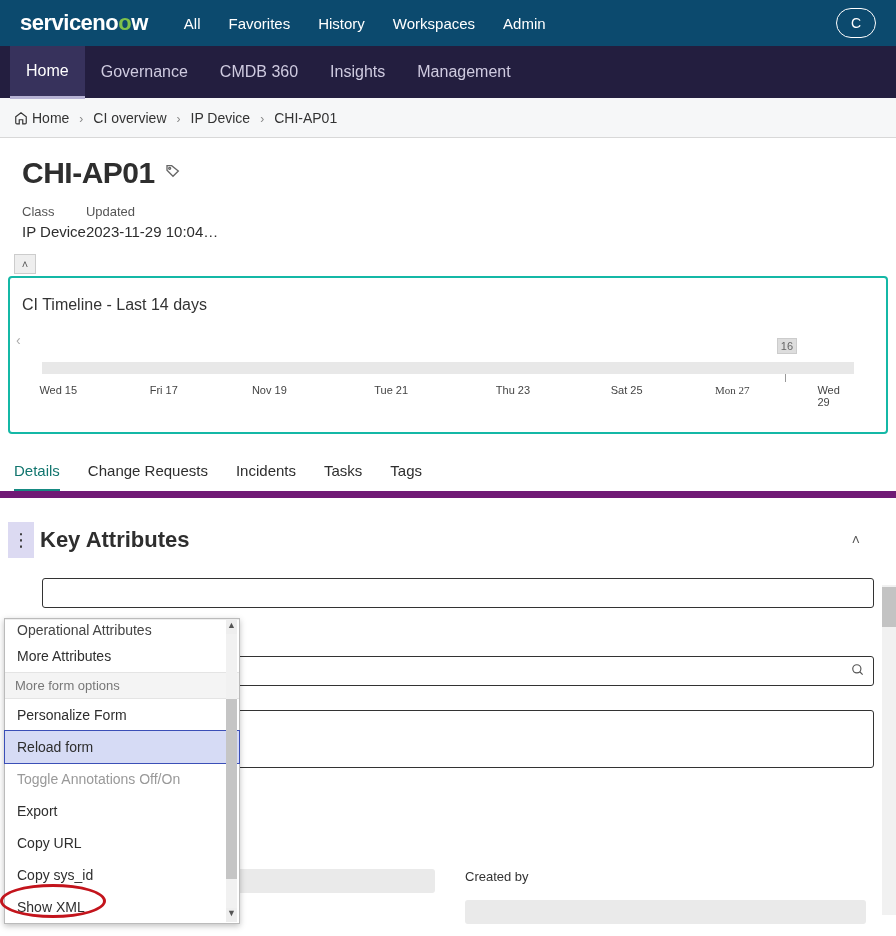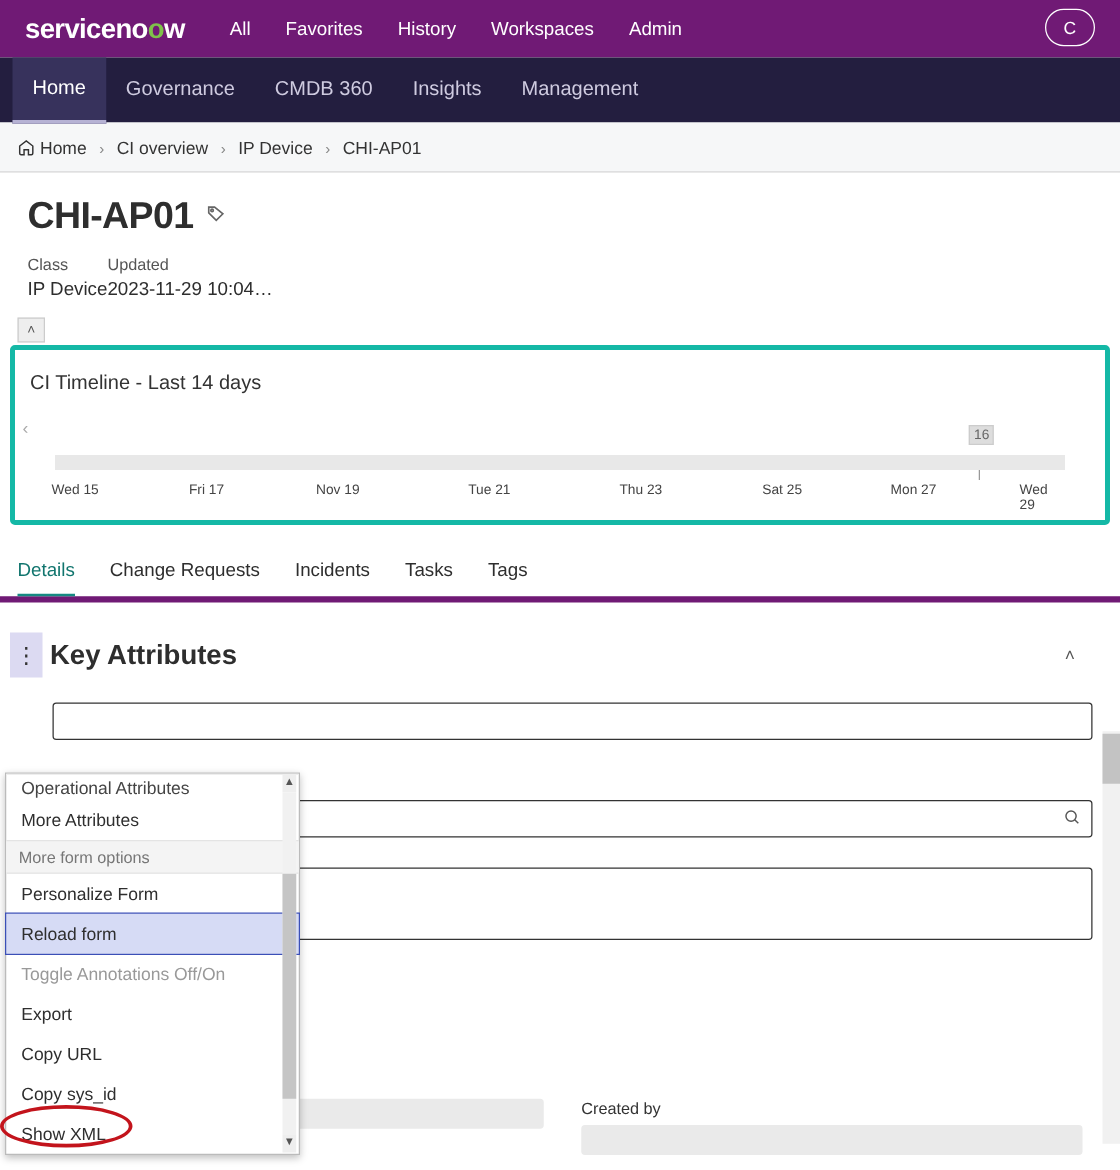--- a/index.html
+++ b/index.html
@@ -1,49 +1,49 @@
 <!DOCTYPE html>
 <html><head>
 <meta charset="utf-8">
 <style>
 * { margin:0; padding:0; box-sizing:border-box; font-family:Arial,Helvetica,sans-serif; }
 body { width:896px; height:936px; overflow:hidden; background:#fff; color:#2e2e2e; position:relative;}
-.top-bar { background:#701a75; height:46px; display:flex; align-items:center; padding:0 20px; color:#fff; }
+.top-bar { background:#0c4a6e; height:46px; display:flex; align-items:center; padding:0 20px; color:#fff; }
 .logo { font-weight:bold; font-size:22px; letter-spacing:-0.5px; }
 .logo .o { color:#7fc24a; }
 .top-nav { display:flex; gap:28px; margin-left:36px; font-size:15px; }
 .top-nav span { cursor:pointer; }
 .top-right { margin-left:auto; }
 .btn-c { border:1px solid #fff; border-radius:18px; padding:6px 14px; font-size:14px; color:#fff;}
 .sub-bar { background:#231e3f; height:52px; display:flex; align-items:center; padding:0 10px; color:#cfcbe0; font-size:16px;}
 .sub-bar .tab { padding:16px 16px; cursor:pointer; }
 .sub-bar .tab.active { background:#37325c; color:#fff; border-bottom:3px solid #b6b2d4;}
 .crumbs { background:#f6f7f8; border-bottom:1px solid #d8d8d8; height:40px; display:flex; align-items:center; padding:0 14px; font-size:14px; color:#333;}
 .crumbs .sep { margin:0 10px; color:#888; font-size:12px;}
 .crumbs svg{width:14px;height:14px;margin-right:4px;}
 .page-head { padding:18px 22px 14px 22px; }
 .title-row{display:flex;align-items:center;gap:10px;}
 .page-head h1 { font-size:30px; font-weight:700; letter-spacing:-0.5px;}
 .tag-icon { color:#666; }
 .meta { display:flex; margin-top:14px; font-size:14px;}
 .meta .lbl { color:#555; font-size:13px; display:block; margin-bottom:4px;}
 .meta .val {font-size:15px;}
 .collapse-chip{width:22px;height:20px;background:#eee;border:1px solid #ccc;display:flex;align-items:center;justify-content:center;font-size:11px;color:#555;margin-left:14px;}
-.timeline-card{border:4px solid #14b8a6;border-radius:4px;margin:2px 8px 0 8px;padding:18px 12px 14px 12px; position:relative;}
+.timeline-card{border:2px solid #14b8a6;border-radius:4px;margin:2px 8px 0 8px;padding:18px 12px 32px 12px; position:relative;}
 .timeline-card h3{font-size:16px;font-weight:400;color:#333;margin-bottom:24px;}
 .tl-track{position:relative;height:46px;margin:0 20px;}
 .tl-bar{position:absolute;top:24px;left:0;right:0;height:12px;background:#e8e8e8;}
 .tl-mark{position:absolute;top:0;background:#ddd;color:#666;font-size:11px;padding:1px 3px;border:1px solid #ccc;}
 .tl-tick{position:absolute;top:36px;width:1px;height:8px;background:#999;}
 .tl-dates{position:relative;height:16px;margin:0 20px;font-size:11px;color:#444;}
 .tl-dates span{position:absolute;transform:translateX(-50%);}
 .tl-arrow{position:absolute;top:54px;left:6px;color:#aaa;font-size:14px;}
 .show-legend{margin-top:18px;font-size:13px;font-weight:600;color:#333;cursor:pointer;}
 .show-legend .caret{font-size:10px;margin-left:4px;}
-.tabs-row{border-bottom:5px solid #701a75;display:flex;gap:28px;padding:0 14px;margin-top:18px;font-size:15px;}
+.tabs-row{border-bottom:7px solid #701a75;display:flex;gap:28px;padding:0 14px;margin-top:18px;font-size:15px;}
 .tabs-row .dt{padding:10px 0;cursor:pointer;}
 .tabs-row .dt.active{color:#11756e;border-bottom:2px solid #168a82;font-weight:500;}
 .section{margin:24px 6px 0 8px;position:relative;}
 .section-head{display:flex;align-items:center;}
 .more-btn{width:26px;height:36px;background:#dcdaf2;display:flex;align-items:center;justify-content:center;font-size:18px;color:#333;cursor:pointer;}
 .section-head h2{font-size:22px;font-weight:700;margin-left:6px;}
 .caret-up{margin-left:auto;margin-right:30px;font-size:14px;color:#555;cursor:pointer;}
 .fields{margin:20px 16px 0 34px;}
 .field-box{width:100%;height:30px;border:1px solid #333;border-radius:3px;position:relative;}
 .field-tall{height:58px;resize:vertical;}
@@ -57,21 +57,21 @@
 .menu .mi.sel{background:#d6dbf5;outline:1px solid #3b4fb7;}
 .menu .mi.cut{color:#444;border-top:1px solid #eee;}
 .menu .arrow{position:absolute;right:2px;width:11px;background:#eee;display:flex;flex-direction:column;justify-content:space-between;align-items:center;font-size:9px;color:#555;}
 .menu .arrow.up{top:1px;height:14px;}
 .menu .arrow.dn{bottom:1px;height:14px;}
 .menu .track{position:absolute;right:2px;top:15px;bottom:15px;width:11px;background:#f1f1f1;}
 .menu .thumb{position:absolute;right:2px;top:80px;width:11px;height:180px;background:#c5c5c5;}
 .circle-ann{position:absolute;left:0px;top:884px;width:106px;height:34px;border:3px solid #c3141c;border-radius:50%;pointer-events:none;}
 .bottom-row{position:absolute;left:34px;bottom:12px;right:30px;display:flex;gap:30px;}
 .bot-col{flex:1;}
-.bot-col .lbl{font-size:13px;color:#333;margin-bottom:6px;display:block;}
+.bot-col .lbl{font-size:13px;color:#333;margin-bottom:16px;display:block;}
 .disabled-box{height:24px;background:#eaeaea;border-radius:3px;}
 </style>
 </head>
 <body>
 
 <div class="top-bar">
   <span class="logo"><span>serviceno</span><span class="o">o</span>w</span>
   <div class="top-nav" id="top-nav">
       <span>All</span>
       <span>Favorites</span>
@@ -129,21 +129,21 @@
     <div class="tl-mark" style="left:90.5%">16</div>
     <div class="tl-tick" style="left:91.5%"></div>
   </div>
   <div class="tl-dates" id="tl-dates">
       <span style="left: 2%;">Wed 15</span>
       <span style="left: 15%;">Fri 17</span>
       <span style="left: 28%;">Nov 19</span>
       <span style="left: 43%;">Tue 21</span>
       <span style="left: 58%;">Thu 23</span>
       <span style="left: 72%;">Sat 25</span>
-      <span style="left: 85%;">Mon 27</span>
+      <span style="left: 85%; font-family: Liberation Serif, serif;">Mon 27</span>
       <span style="left: 97%;">Wed 29</span>
     </div>
 </div>
 
 <div class="tabs-row" id="detail-tabs">
     <div class="dt active">Details</div>
     <div class="dt">Change Requests</div>
     <div class="dt">Incidents</div>
     <div class="dt">Tasks</div>
     <div class="dt">Tags</div>

